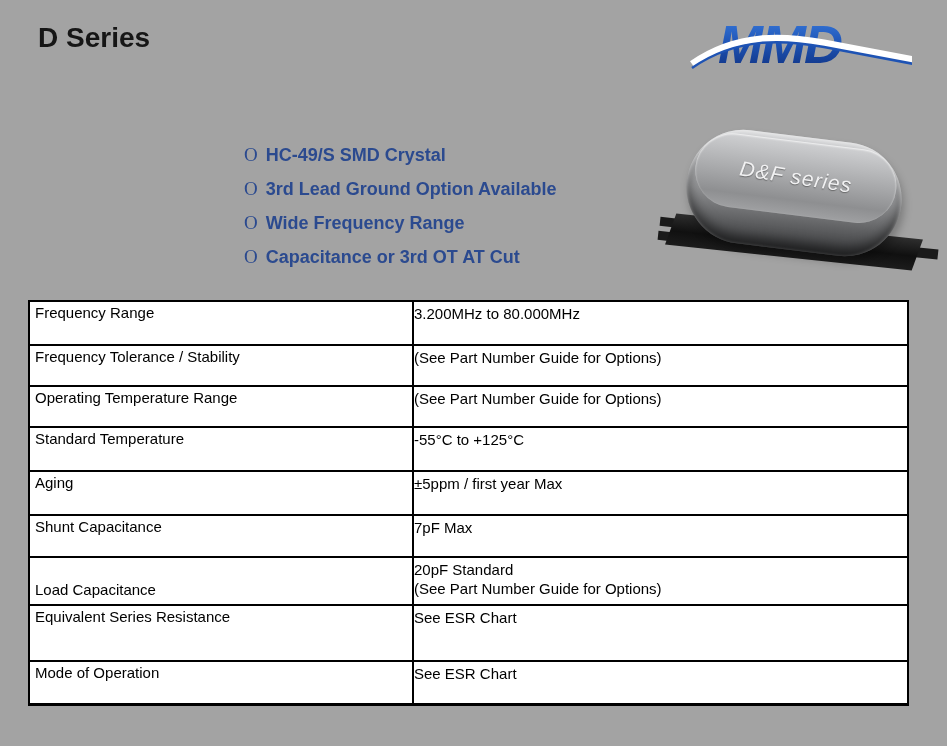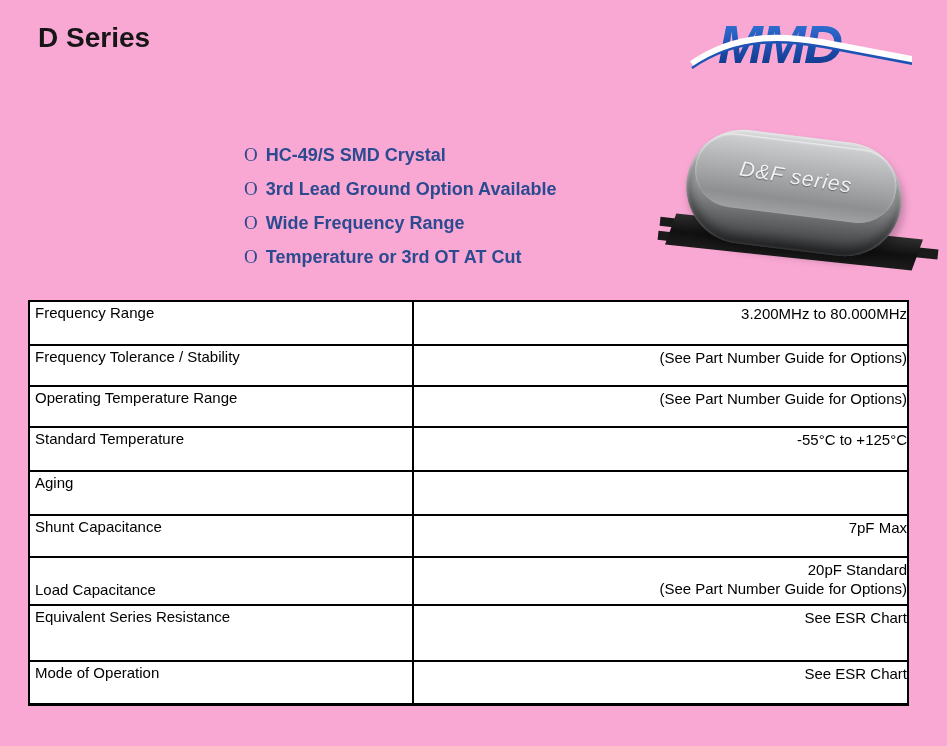--- a/index.html
+++ b/index.html
@@ -1,19 +1,19 @@
 <!DOCTYPE html>
 <html><head>
 <meta charset="utf-8">
 <style>
   * { margin:0; padding:0; box-sizing:border-box; }
   html,body { background:#ffffff; }
   body { font-family:"Liberation Sans", sans-serif; }
   .page {
-    position:relative; width:947px; height:746px; background:#f9a8d4; overflow:hidden;
+    position:relative; width:947px; height:746px; background:#a3a3a3; overflow:hidden;
   }
 
   
   .doc-title {
     position:absolute; left:38px; top:22px;
     font-size:28px; font-weight:bold; color:#161616; letter-spacing:0px;
   }
   .logo-wrap { position:absolute; left:690px; top:12px; width:222px; height:62px; }
 
   
@@ -61,21 +61,21 @@
     border:2px solid #000; border-bottom-width:3px; background:#fff;
   }
   .spec-row { display:flex; border-top:2px solid #000; }
   .spec-row:first-child { border-top:none; }
   .spec-label {
     width:384px; border-right:2px solid #000;
     padding:2px 0 0 5px; font-size:15px; color:#000;
   }
   .spec-label.vcenter { display:flex; align-items:center; padding-top:16px; }
   .spec-value {
-    flex:1; text-align:right; padding-top:2px;
+    flex:1; text-align:left; padding-top:2px;
     font-size:15px; color:#000; white-space:pre-line; line-height:19px;
   }
   .h40{height:42px}.h41{height:41px}.h42{height:56px}.h43{height:43px}.h44{height:44px}.h48{height:48px}
 </style>
 </head>
 <body>
 
 <div class="page">
 
   <div class="doc-title">D Series</div>
@@ -103,21 +103,21 @@
     <div class="feature-item">
       <span class="bullet">O</span>
       <span>3rd Lead Ground Option Available</span>
     </div>
     <div class="feature-item">
       <span class="bullet">O</span>
       <span>Wide Frequency Range</span>
     </div>
     <div class="feature-item">
       <span class="bullet">O</span>
-      <span>Temperature or 3rd OT AT Cut</span>
+      <span>Capacitance or 3rd OT AT Cut</span>
     </div>
   </div>
 
   <div class="crystal">
     <div class="crystal-lead lead-left-top"></div>
     <div class="crystal-lead lead-left-bot"></div>
     <div class="crystal-lead lead-right"></div>
     <div class="crystal-base"></div>
     <div class="crystal-body">
       <div class="crystal-top">
@@ -138,20 +138,21 @@
     <div class="spec-row h41">
       <div class="spec-label">Operating Temperature Range</div>
       <div class="spec-value">(See Part Number Guide for Options)</div>
     </div>
     <div class="spec-row h44">
       <div class="spec-label">Standard Temperature</div>
       <div class="spec-value">-55°C to +125°C</div>
     </div>
     <div class="spec-row h44">
       <div class="spec-label">Aging</div>
+      <div class="spec-value">±5ppm / first year Max</div>
     </div>
     <div class="spec-row h40">
       <div class="spec-label">Shunt Capacitance</div>
       <div class="spec-value">7pF Max</div>
     </div>
     <div class="spec-row h48">
       <div class="spec-label vcenter">Load Capacitance</div>
       <div class="spec-value">20pF Standard
 (See Part Number Guide for Options)</div>
     </div>

